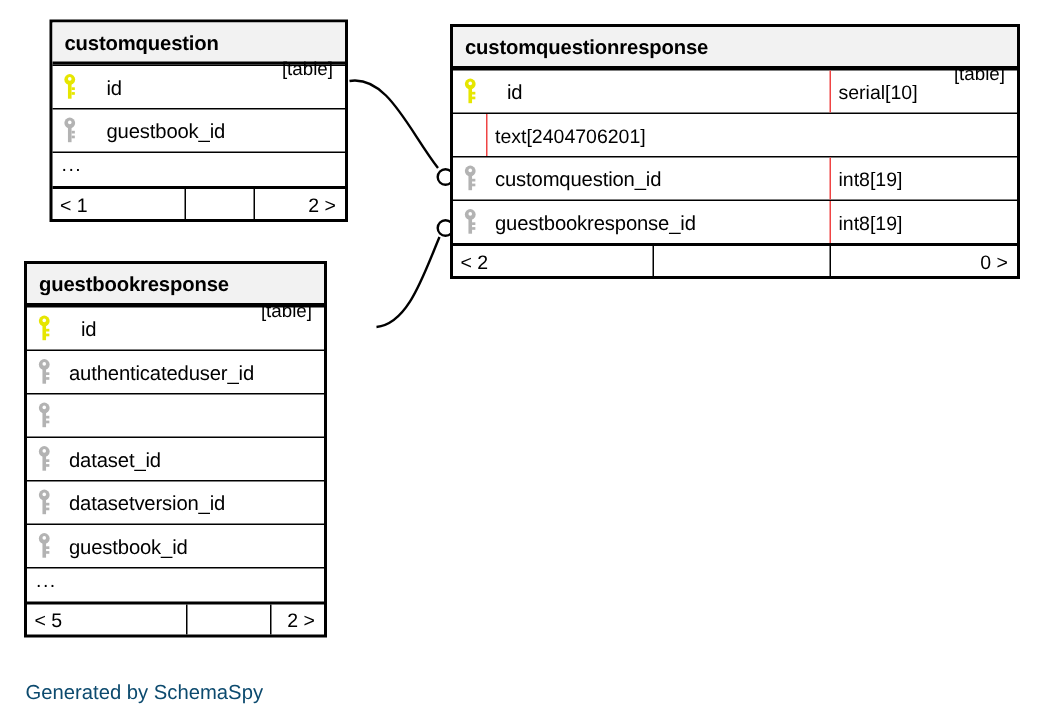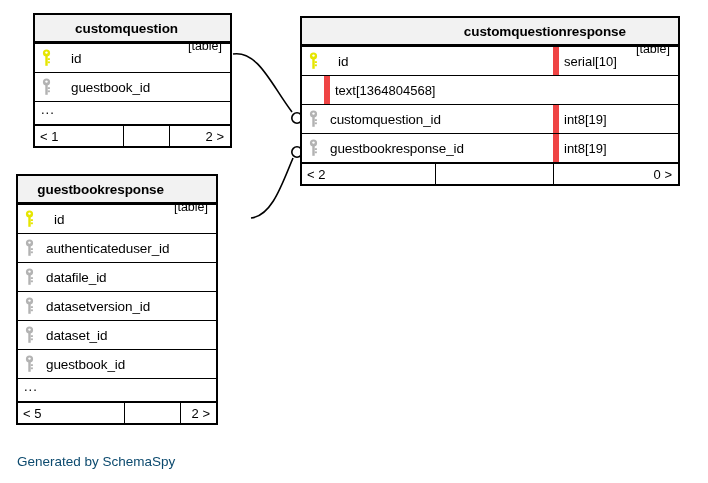--- a/index.html
+++ b/index.html
@@ -45,21 +45,20 @@
   }
   .table-box .hdr {
     box-sizing: border-box;
     background: #f2f2f2;
     border-bottom: 2px solid #000000;
     height: 28px;
     display: flex;
     align-items: center;
     padding: 0 8px;
     white-space: nowrap;
-    text-align: right;
   }
   .hdr .tname {
     font-weight: bold;
     font-size: 13.5px;
     letter-spacing: -0.1px;
     flex: 1 1 auto;
     overflow: hidden;
   }
   .hdr .ttag {
     font-size: 12.5px;
@@ -88,21 +87,21 @@
     overflow: hidden;
     white-space: nowrap;
   }
   .cell-type {
     box-sizing: border-box;
     flex: 0 0 auto;
     display: flex;
     align-items: center;
     padding-left: 5px;
     font-size: 13px;
-    border-left: 6px solid #ef4444;
+    border-left: 1px solid #ef4444;
     white-space: nowrap;
     text-align: center;
   }
   .colname {
     font-size: 13.5px;
     letter-spacing: -0.1px;
   }
 
   
   .keyslot {
@@ -276,21 +275,21 @@
       </span>
       <span class="cell-name">
         <span class="indent"></span>
         <span class="colname">id</span>
       </span>
       <span class="cell-type">serial[10]</span>
     </div>
 
     <div class="row">
       <span class="keyslot"></span>
-      <span class="cell-type">text[1364804568]</span>
+      <span class="cell-type">text[2404706201]</span>
     </div>
 
     <div class="row">
       <span class="keyslot">
         <svg width="11" height="18" viewBox="0 0 11 18">
           <circle cx="5.5" cy="4" r="3.6" fill="#b3b3b3"></circle>
           <circle cx="5.5" cy="3.6" r="1.2" fill="#ffffff"></circle>
           <rect x="4.3" y="6.4" width="2.4" height="10.4" fill="#b3b3b3"></rect>
           <rect x="6.7" y="9.2" width="2.2" height="1.8" fill="#b3b3b3"></rect>
           <rect x="6.7" y="12.4" width="2.2" height="1.8" fill="#b3b3b3"></rect>
@@ -368,54 +367,51 @@
     <div class="row">
       <span class="keyslot">
         <svg width="11" height="18" viewBox="0 0 11 18">
           <circle cx="5.5" cy="4" r="3.6" fill="#b3b3b3"></circle>
           <circle cx="5.5" cy="3.6" r="1.2" fill="#ffffff"></circle>
           <rect x="4.3" y="6.4" width="2.4" height="10.4" fill="#b3b3b3"></rect>
           <rect x="6.7" y="9.2" width="2.2" height="1.8" fill="#b3b3b3"></rect>
           <rect x="6.7" y="12.4" width="2.2" height="1.8" fill="#b3b3b3"></rect>
         </svg>
       </span>
-      <span class="cell-name">
-        <span class="colname">datafile_id</span>
+
+    </div>
+
+    <div class="row">
+      <span class="keyslot">
+        <svg width="11" height="18" viewBox="0 0 11 18">
+          <circle cx="5.5" cy="4" r="3.6" fill="#b3b3b3"></circle>
+          <circle cx="5.5" cy="3.6" r="1.2" fill="#ffffff"></circle>
+          <rect x="4.3" y="6.4" width="2.4" height="10.4" fill="#b3b3b3"></rect>
+          <rect x="6.7" y="9.2" width="2.2" height="1.8" fill="#b3b3b3"></rect>
+          <rect x="6.7" y="12.4" width="2.2" height="1.8" fill="#b3b3b3"></rect>
+        </svg>
+      </span>
+      <span class="cell-name">
+        <span class="colname">dataset_id</span>
       </span>
 
     </div>
 
     <div class="row">
       <span class="keyslot">
         <svg width="11" height="18" viewBox="0 0 11 18">
           <circle cx="5.5" cy="4" r="3.6" fill="#b3b3b3"></circle>
           <circle cx="5.5" cy="3.6" r="1.2" fill="#ffffff"></circle>
           <rect x="4.3" y="6.4" width="2.4" height="10.4" fill="#b3b3b3"></rect>
           <rect x="6.7" y="9.2" width="2.2" height="1.8" fill="#b3b3b3"></rect>
           <rect x="6.7" y="12.4" width="2.2" height="1.8" fill="#b3b3b3"></rect>
         </svg>
       </span>
       <span class="cell-name">
         <span class="colname">datasetversion_id</span>
-      </span>
-
-    </div>
-
-    <div class="row">
-      <span class="keyslot">
-        <svg width="11" height="18" viewBox="0 0 11 18">
-          <circle cx="5.5" cy="4" r="3.6" fill="#b3b3b3"></circle>
-          <circle cx="5.5" cy="3.6" r="1.2" fill="#ffffff"></circle>
-          <rect x="4.3" y="6.4" width="2.4" height="10.4" fill="#b3b3b3"></rect>
-          <rect x="6.7" y="9.2" width="2.2" height="1.8" fill="#b3b3b3"></rect>
-          <rect x="6.7" y="12.4" width="2.2" height="1.8" fill="#b3b3b3"></rect>
-        </svg>
-      </span>
-      <span class="cell-name">
-        <span class="colname">dataset_id</span>
       </span>
 
     </div>
 
     <div class="row">
       <span class="keyslot">
         <svg width="11" height="18" viewBox="0 0 11 18">
           <circle cx="5.5" cy="4" r="3.6" fill="#b3b3b3"></circle>
           <circle cx="5.5" cy="3.6" r="1.2" fill="#ffffff"></circle>
           <rect x="4.3" y="6.4" width="2.4" height="10.4" fill="#b3b3b3"></rect>

